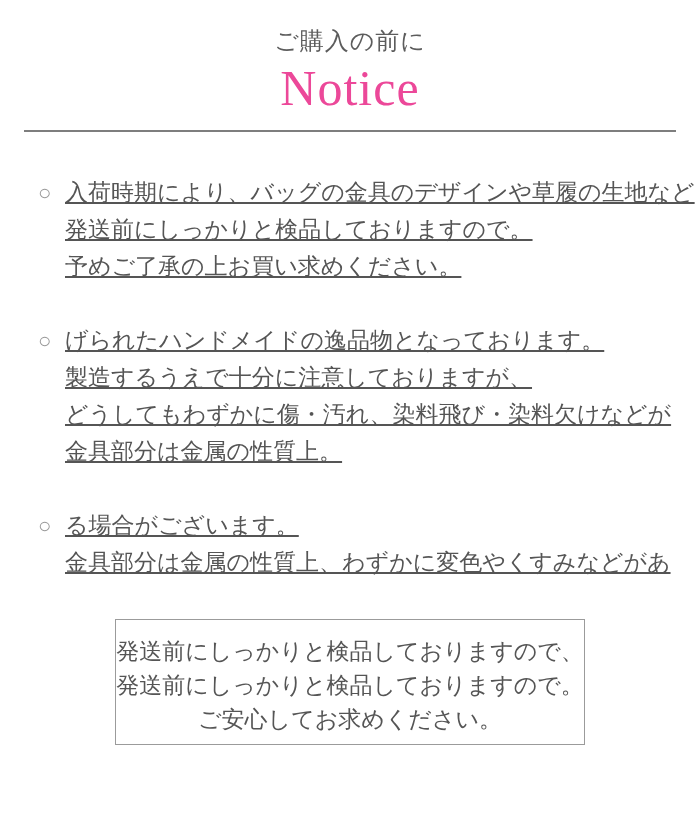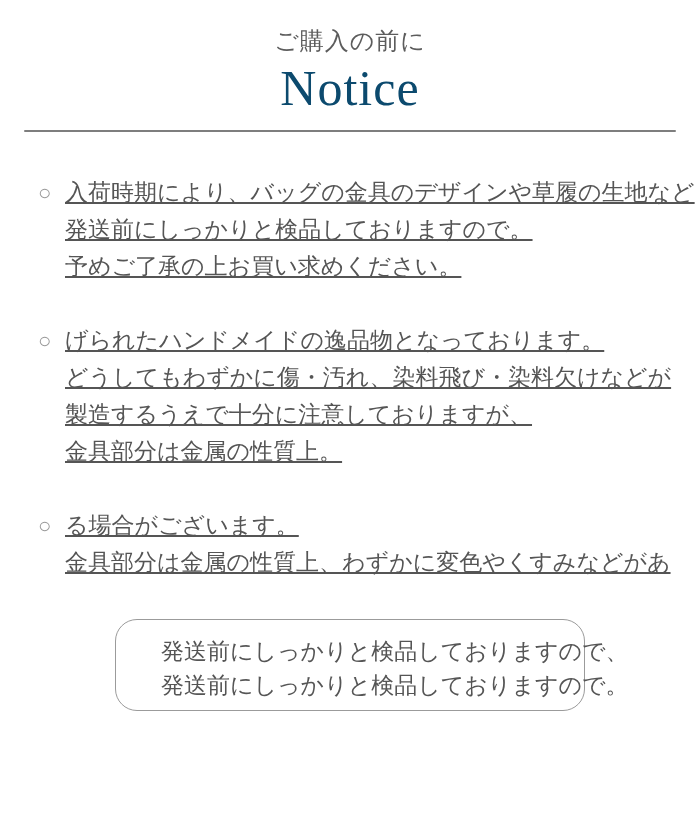--- a/index.html
+++ b/index.html
@@ -1,15 +1,15 @@
 <!DOCTYPE html>
 <html><head>
 <meta charset="utf-8">
 <style>
-  * { margin: 0; padding: 0; box-sizing: border-box; border-radius: 22px; }
+  * { margin: 0; padding: 0; box-sizing: border-box; }
   html, body { background: #ffffff; }
   .page {
     position: relative;
     width: 700px;
     height: 832px;
     background: #ffffff;
     font-family: "Liberation Sans", "DejaVu Sans", sans-serif;
     color: #555555;
     overflow: hidden;
   }
@@ -18,21 +18,21 @@
     font-family: "Liberation Serif", "DejaVu Serif", serif;
     font-size: 24px;
     line-height: 28px;
     color: #5c5c5c;
     letter-spacing: 1px;
   }
   .title {
     font-family: "Liberation Serif", "DejaVu Serif", serif;
     font-size: 50px;
     line-height: 54px;
-    color: #0c4a6e;
+    color: #ec4899;
     margin-top: 6px;
     letter-spacing: 1px;
   }
   .rule {
     border: none;
     border-top: 2px solid #7e7e7e;
     margin: 15px 24px 0 24px;
   }
   .content {
     margin: 42px 24px 0 38px;
@@ -51,21 +51,21 @@
   .assurance {
     width: 470px;
     margin: 38px auto 0 auto;
     border: 1px solid #9b9b9b;
     padding: 14px 0 8px 0;
     text-align: center;
     font-size: 23px;
     line-height: 34px;
     color: #555555;
   }
-  .assurance .line { white-space: nowrap; margin-left: 45px; }
+  .assurance .line { white-space: nowrap; }
 </style>
 </head>
 <body>
 
 <div class="page">
 
   <div class="header">
     <div class="subtitle">ご購入の前に</div>
     <div class="title">Notice</div>
   </div>
@@ -80,34 +80,35 @@
         <div class="line">入荷時期により、バッグの金具のデザインや草履の生地など</div>
         <div class="line">発送前にしっかりと検品しておりますので。</div>
         <div class="line">予めご了承の上お買い求めください。</div>
       </div>
     </div>
 
     <div class="notice">
       <span class="marker">○</span>
       <div class="lines">
         <div class="line">げられたハンドメイドの逸品物となっております。</div>
+        <div class="line">製造するうえで十分に注意しておりますが、</div>
         <div class="line">どうしてもわずかに傷・汚れ、染料飛び・染料欠けなどが</div>
-        <div class="line">製造するうえで十分に注意しておりますが、</div>
         <div class="line">金具部分は金属の性質上。</div>
       </div>
     </div>
 
     <div class="notice">
       <span class="marker">○</span>
       <div class="lines">
         <div class="line">る場合がございます。</div>
         <div class="line">金具部分は金属の性質上、わずかに変色やくすみなどがあ</div>
       </div>
     </div>
 
   </div>
 
   <div class="assurance">
     <div class="line">発送前にしっかりと検品しておりますので、</div>
     <div class="line">発送前にしっかりと検品しておりますので。</div>
+    <div class="line">ご安心してお求めください。</div>
   </div>
 
 </div>
 
 </body></html>

